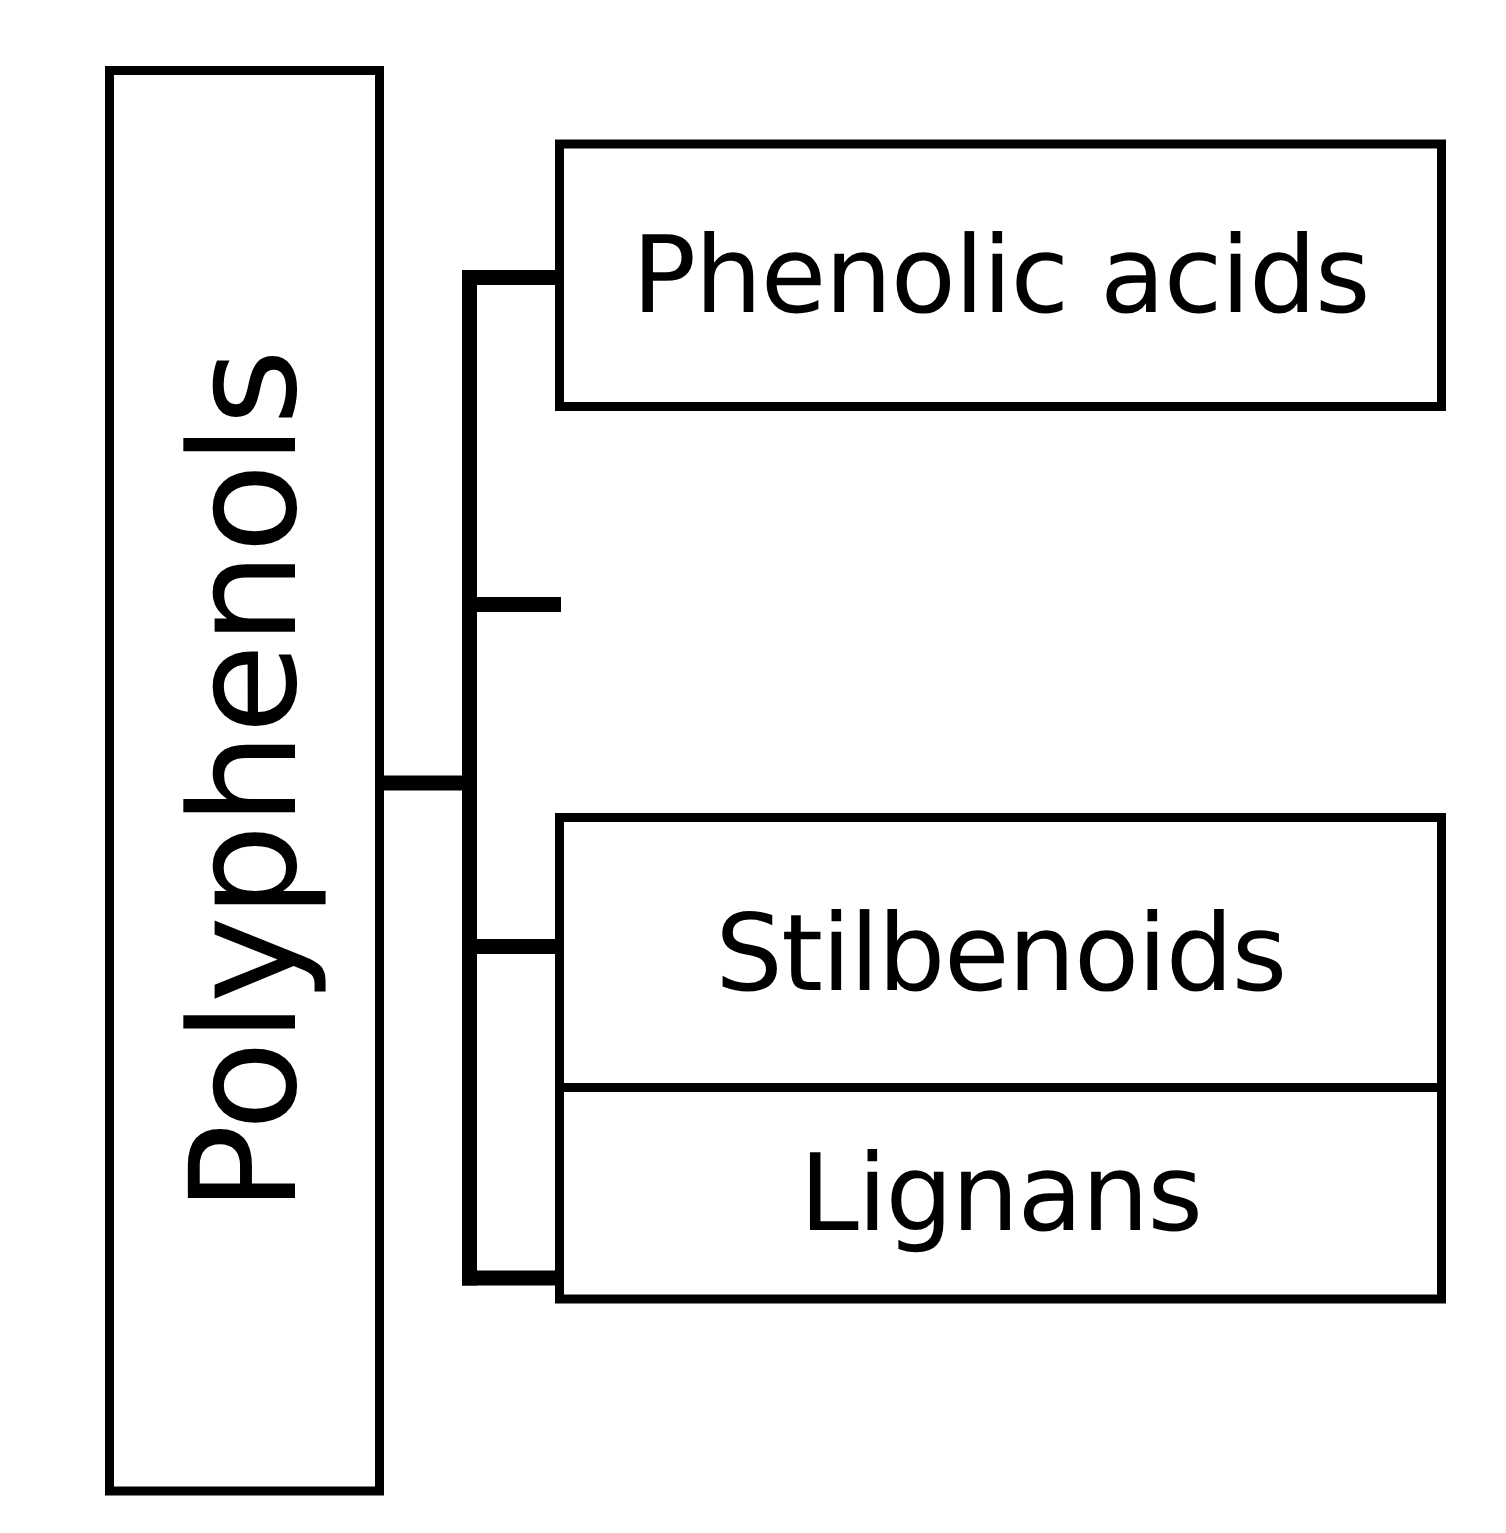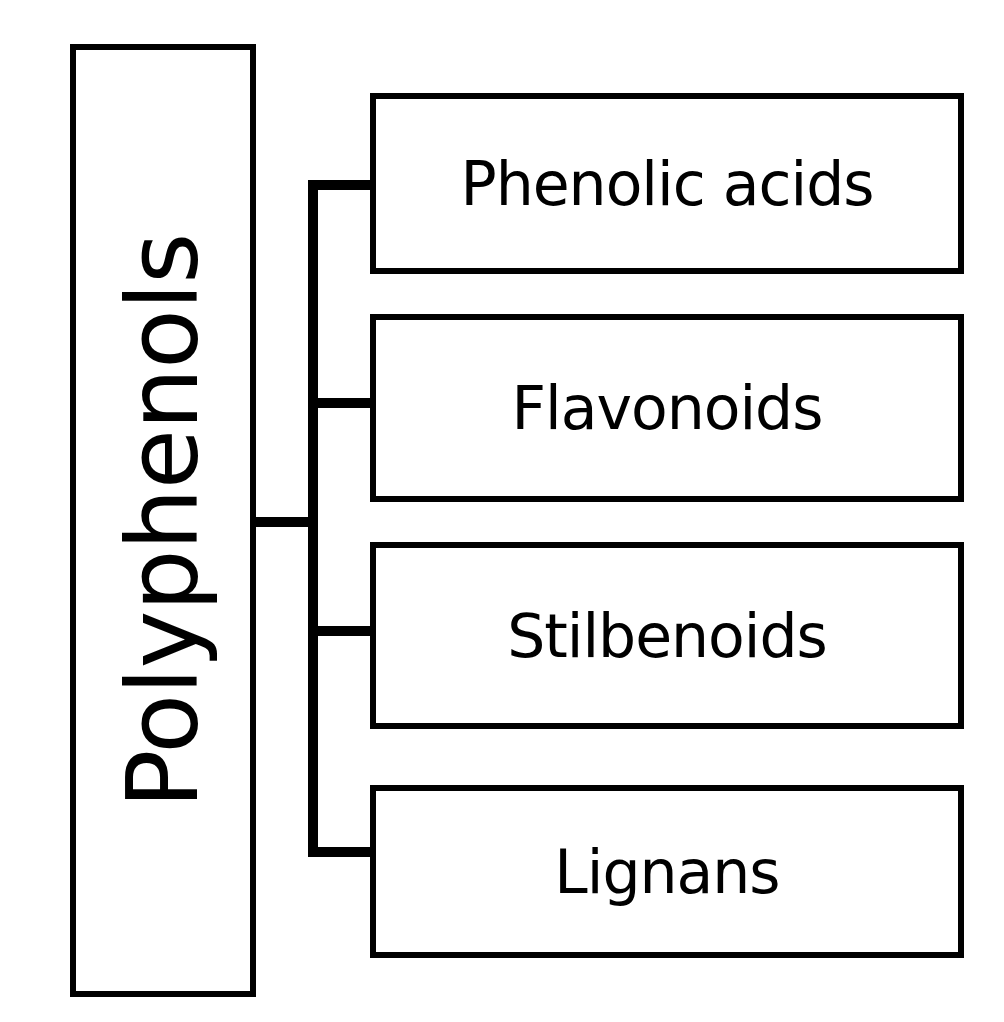--- a/index.html
+++ b/index.html
@@ -42,29 +42,29 @@
     color: #000000;
     letter-spacing: -1px;
   }
   
   .child-node {
     left: 370px;
     width: 594px;
   }
   .child-node .node-label {
     white-space: nowrap;
-    font-size: 60px;
+    font-size: 71px;
     line-height: 1;
     color: #000000;
     letter-spacing: -1px;
   }
   #child-node-0 { top: 93px;  height: 181px; }
   #child-node-1 { top: 314px; height: 188px; }
   #child-node-2 { top: 542px; height: 187px; text-align: center; }
-  #child-node-3 { top: 785px; height: 173px; }
+  #child-node-3 { top: 722px; height: 147px; }
 
   
   .connector {
     position: absolute;
     background: #000000;
   }
   
   #connector-trunk {
     left: 308px;
     top: 180px;
@@ -102,23 +102,20 @@
   <div class="connector" id="connector-trunk"></div>
   <div class="connector connector-branch" id="connector-branch-0"></div>
   <div class="connector connector-branch" id="connector-branch-1"></div>
   <div class="connector connector-branch" id="connector-branch-2"></div>
   <div class="connector connector-branch" id="connector-branch-3"></div>
 
   <div class="node-box child-node" id="child-node-0">
     <span class="node-label">Phenolic acids</span>
   </div>
 
-  <div class="node-box child-node" id="child-node-1">
-    <span class="node-label">Flavonoids</span>
-  </div>
 
   <div class="node-box child-node" id="child-node-2">
     <span class="node-label">Stilbenoids</span>
   </div>
 
   <div class="node-box child-node" id="child-node-3">
     <span class="node-label">Lignans</span>
   </div>
 
 </div>

